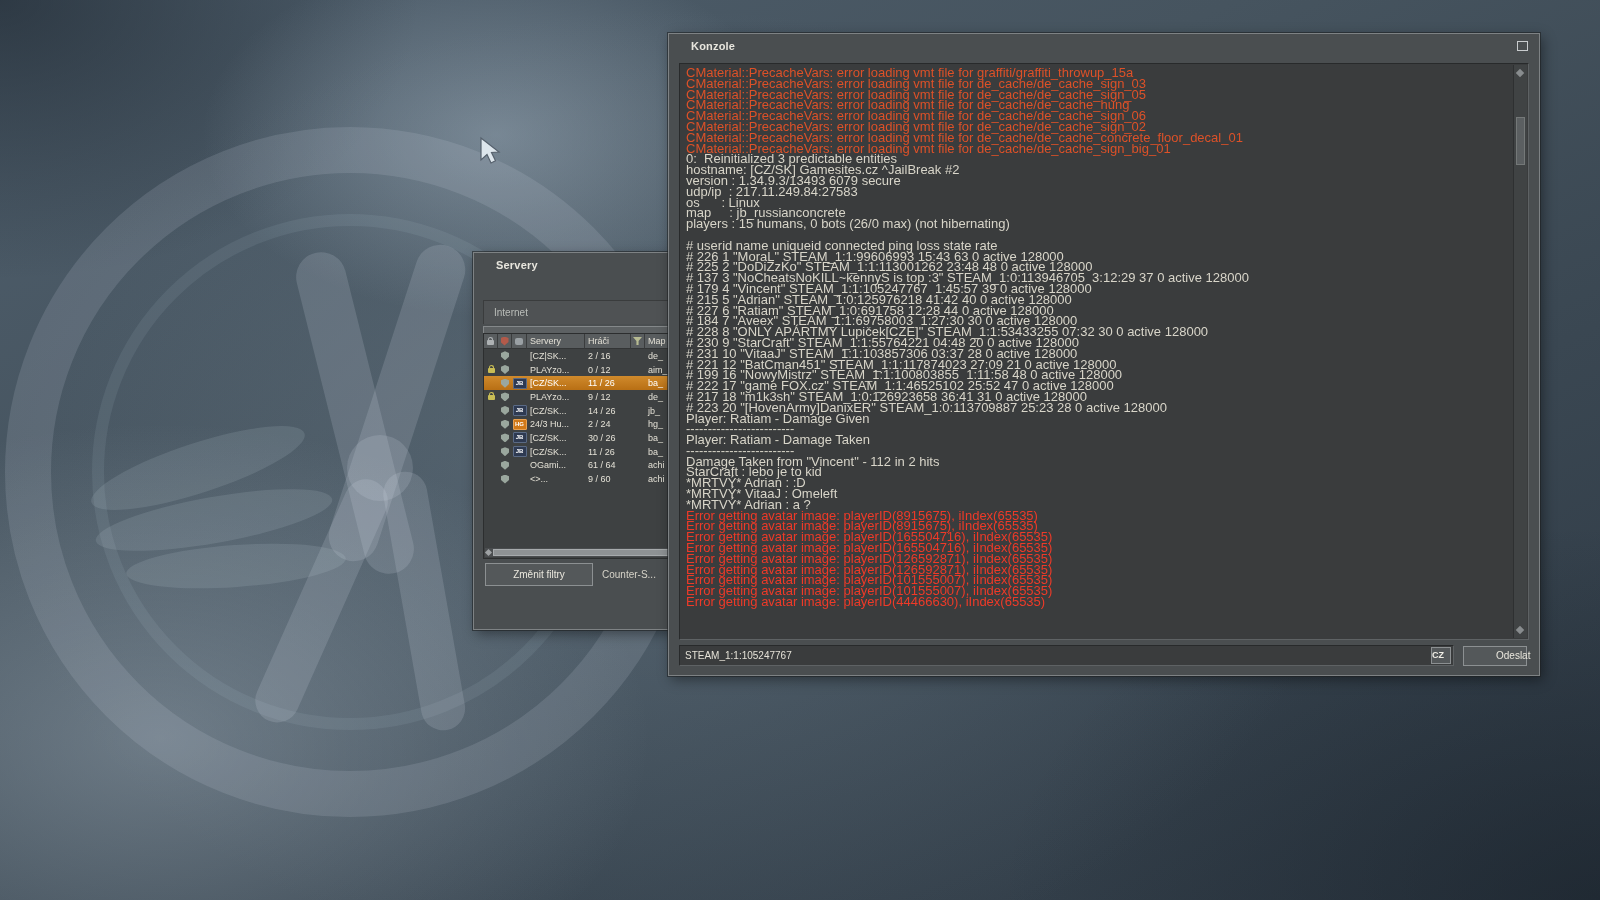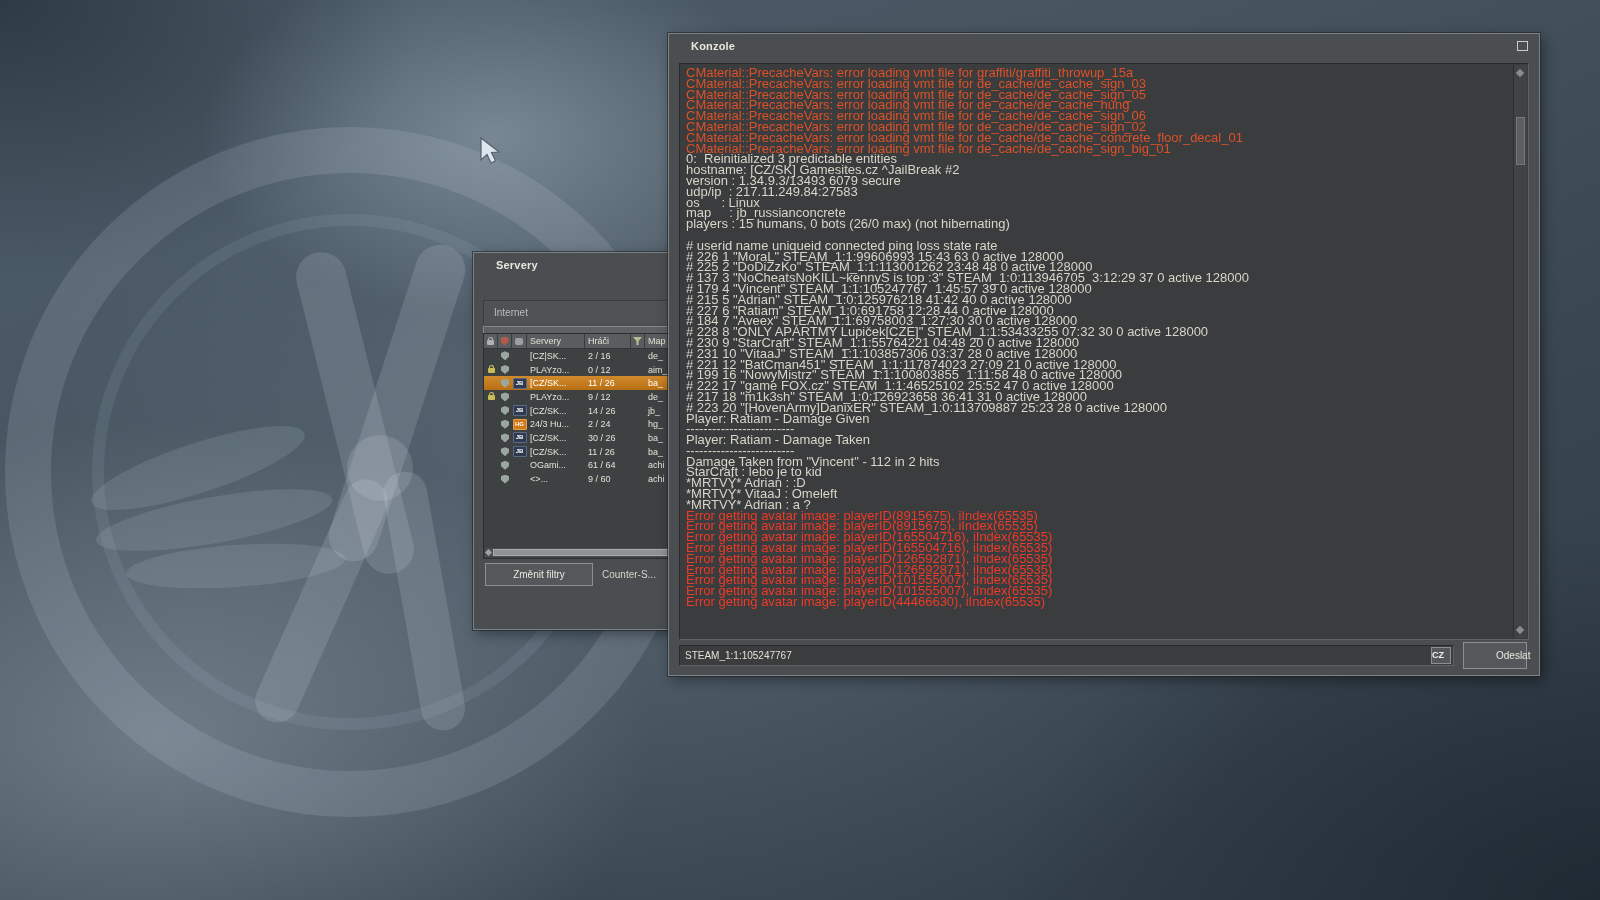--- a/index.html
+++ b/index.html
@@ -35,21 +35,21 @@
   .sb-arrow.up{top:5px;}
   .sb-arrow.down{bottom:5px;}
   .sb-thumb{position:absolute;left:2px;right:2px;top:52px;height:46px;background:#5b5f61;border:1px solid #747878;}
   .console-input-row{position:absolute;left:10px;right:12px;bottom:9px;height:21px;display:flex;align-items:center;}
   .cinput{flex:1;height:19px;background:#3a3c3d;border:1px solid;border-color:#282a2b #5e6264 #5e6264 #282a2b;
     display:flex;align-items:center;justify-content:space-between;padding:0 2px 0 5px;margin-right:9px;}
   .cinput-val{font-size:10px;color:#e4e1d6;}
   .lang{width:18px;height:15px;background:#54585a;border:1px solid #8c9092;color:#f0eee6;font-size:9px;font-weight:bold;
     line-height:15px;}
   .btn{background:#54585a;border:1px solid #8c9092;color:#eae7dd;font-family:"Liberation Sans",sans-serif;font-size:10px;cursor:default;}
-  .btn.send{width:64px;height:27px;padding-left:32px;}
+  .btn.send{width:64px;height:20px;padding-left:32px;}
 
   
   .servers-win{left:473px;top:252px;width:250px;height:376px;z-index:10;}
   .tabs{position:absolute;left:9px;top:47px;right:0;height:25px;display:flex;gap:2px;flex-direction:column;}
   .tab{padding:0 10px;line-height:23px;font-size:10px;color:#babdb9;background:#4f5254;border:1px solid #3a3c3d;border-bottom:none;}
   .tab.active{background:#5d6163;color:#ffffff;font-weight:bold;border-color:#84888a;}
   .stable{position:absolute;left:9px;top:80px;right:0;height:224px;background:#3e4142;border:1px solid #2c2e2f;}
   .thead{display:flex;height:15px;}
   .hcell{background:#595d5f;border-right:1px solid #3a3c3d;border-bottom:1px solid #333536;display:flex;align-items:center;box-sizing:border-box;}
   .hcell.txt{padding-left:3px;font-size:9px;color:#e2dfd5;}

